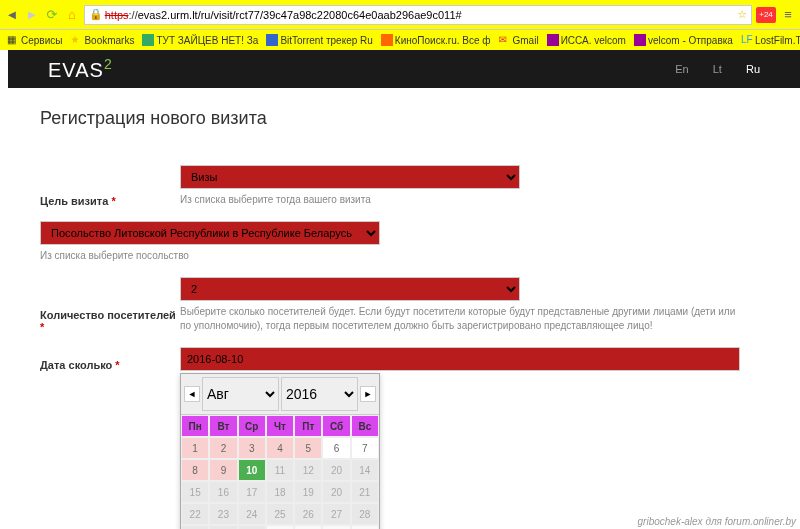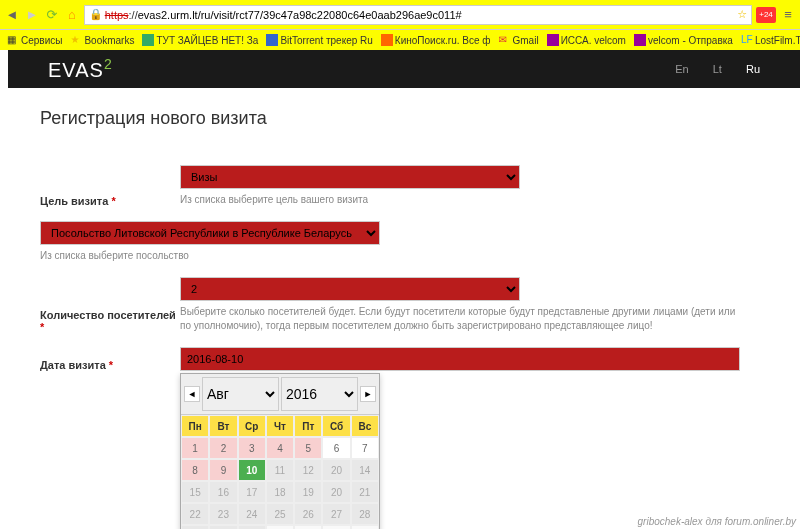--- a/index.html
+++ b/index.html
@@ -29,21 +29,21 @@
 .field { flex: 1; }
 .sel, .inp { width: 100%; max-width: 340px; border: 1px solid #ccc; height: 24px; padding: 0 6px; font-size: 11px; background: #b91c1c; }
 .inp-wide { max-width: 560px; }
 .hint { font-size: 10px; color: #888; margin-top: 4px; max-width: 560px; line-height: 1.4; }
 .datepicker { position: absolute; background: #fff; border: 1px solid #aaa; width: 200px; font-size: 10px; box-shadow: 0 2px 6px rgba(0,0,0,.2); margin-top: 2px; }
 .dp-header { background: #eee; padding: 3px; display: flex; align-items: center; gap: 2px; border-bottom: 1px solid #ccc; }
 .dp-nav { width: 16px; height: 16px; background: #fff; border: 1px solid #ccc; display: flex; align-items: center; justify-content: center; cursor: pointer; font-size: 9px; }
 .dp-sel { flex: 1; height: 34px; font-size: 14px; border: 1px solid #ccc; }
 .dp-grid { display: grid; grid-template-columns: repeat(7, 1fr); }
 .dp-cell { height: 22px; border: 1px solid #eee; display: flex; align-items: center; justify-content: center; font-size: 10px; color: #666; }
-.dp-head { font-weight: bold; background: #fde047; color: #333; }
+.dp-head { font-weight: bold; background: #d946ef; color: #333; }
 .dp-other { color: #ccc; background: #f9f9f9; }
 .dp-red { background: #f8d0d0; }
 .dp-sel-day { background: #4caf50; color: #fff; font-weight: bold; }
 .dp-dis { background: #e8e8e8; color: #aaa; }
 .captcha { border: 1px solid #ccc; width: 200px; padding: 3px; background: #fff; }
 .captcha-img { width: 100%; height: 40px; background: linear-gradient(90deg,#ddd,#bbb,#ddd); margin-bottom: 3px; }
 .rel { position: relative; }
 .watermark { position: fixed; bottom: 2px; right: 4px; font-size: 10px; color: #999; font-style: italic; padding-left: 28px; }
 </style>
 </head>
@@ -114,41 +114,41 @@
   </div>
 </div>
 
 <div class="content">
   <h1>Регистрация нового визита</h1>
 
   <div class="row">
     <div class="label"><span>Цель визита</span> <span class="req">*</span></div>
     <div class="field">
       <select class="sel"><option>Визы</option></select>
-      <div class="hint">Из списка выберите цель вашего визита</div>
+      <div class="hint">Из списка выберите тогда вашего визита</div>
     </div>
   </div>
 
   <div class="row">
     <div class="field">
       <select class="sel"><option>Посольство Литовской Республики в Республике Беларусь</option></select>
       <div class="hint">Из списка выберите посольство</div>
     </div>
   </div>
 
   <div class="row">
     <div class="label"><span>Количество посетителей</span> <span class="req">*</span></div>
     <div class="field">
       <select class="sel"><option>2</option></select>
       <div class="hint">Выберите сколько посетителей будет. Если будут посетители которые будут представленые другими лицами (дети или по уполномочию), тогда первым посетителем должно быть зарегистрировано представляющее лицо!</div>
     </div>
   </div>
 
   <div class="row rel">
-    <div class="label"><span>Дата визита</span> <span class="req">*</span></div>
+    <div class="label"><span>Дата сколько</span> <span class="req">*</span></div>
     <div class="field rel">
       <input class="inp inp-wide" value="2016-08-10" style="">
       <div class="datepicker">
         <div class="dp-header">
           <span class="dp-nav">◄</span>
           <select class="dp-sel"><option>Авг</option></select>
           <select class="dp-sel"><option>2016</option></select>
           <span class="dp-nav">►</span>
         </div>
         <div class="dp-grid" id="dp-grid">

